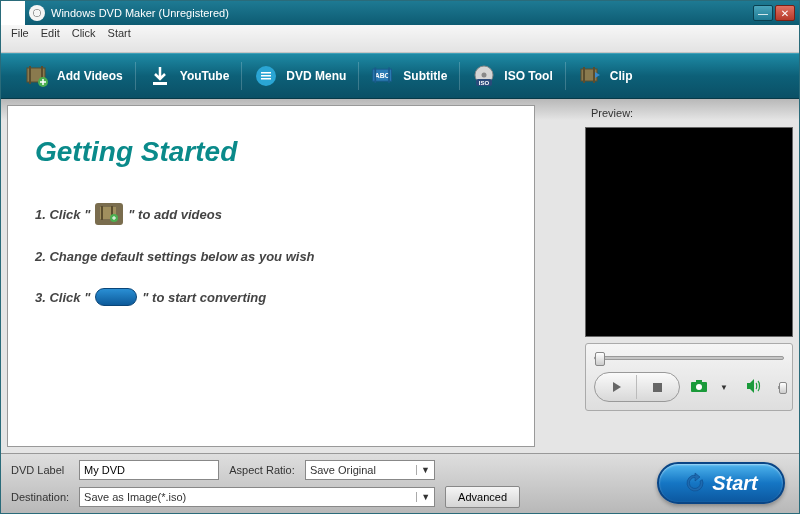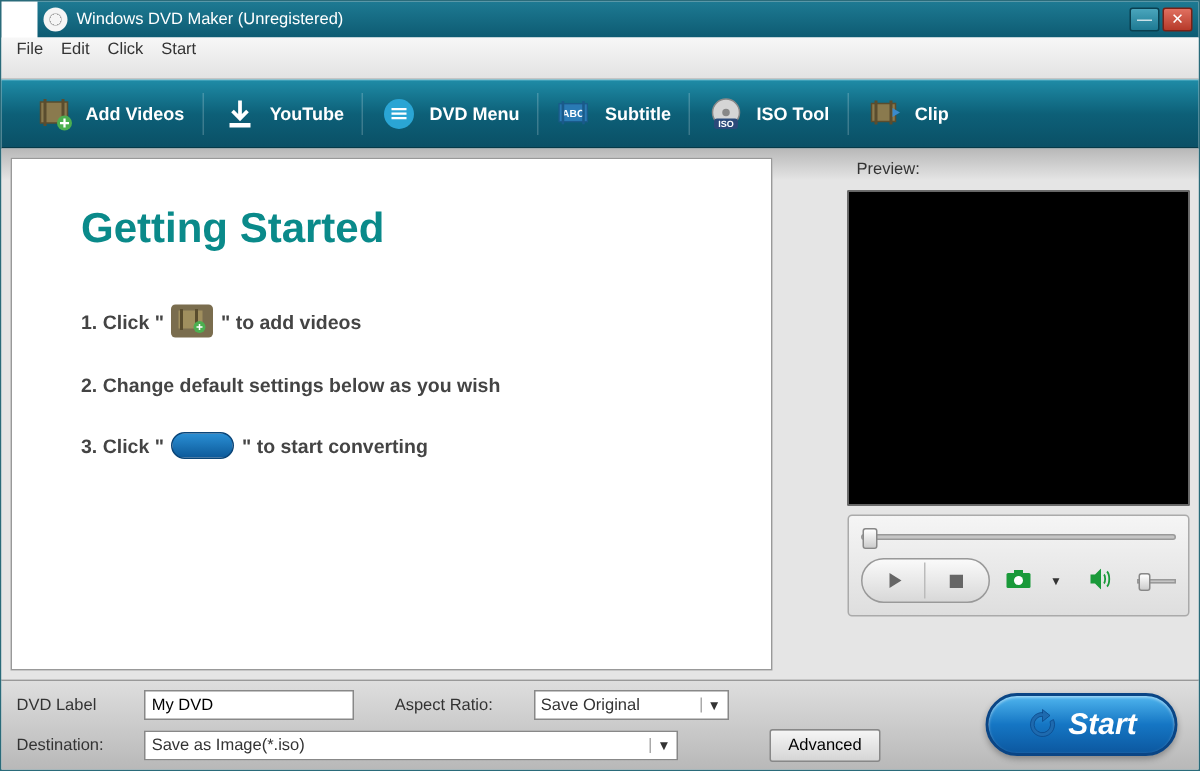--- a/index.html
+++ b/index.html
@@ -15,44 +15,44 @@
 
 .menubar { height: 28px; background: linear-gradient(to bottom,#f7f7f7,#e3e3e3); border-bottom:1px solid #c5c5c5; display:flex; align-items:flex-start; font-size:11px; color:#333; padding:0 4px; gap:0;}
 .menubar span { padding:2px 6px; cursor:pointer; }
 
 .toolbar { height: 46px; background: linear-gradient(to bottom,#1e8aa5 0%,#0d6078 50%,#0a5066 100%); border-top:1px solid #3fa0b8; border-bottom:1px solid #073a48; display:flex; align-items:center; padding:0 14px; gap:0; }
 .tool-btn { display:flex; align-items:center; gap:8px; padding:4px 10px; color:#fff; font-size:12px; font-weight:bold; cursor:pointer; border-radius:3px; }
 .tool-icon { width:24px; height:24px; display:inline-flex; align-items:center; justify-content:center; }
 .tool-sep { width:1px; height:28px; background:rgba(255,255,255,0.2); margin:0 2px; }
 
 .content { flex:1; display:flex; gap:6px; padding:6px; background:linear-gradient(to bottom,#b8b8b8 0%,#e5e5e5 6%,#e5e5e5 100%); }
-.main-panel { flex:1; background:#fff; border:1px solid #999; padding:30px 46px; }
+.main-panel { flex:1; background:#fff; border:1px solid #999; padding:30px 27px;font-style:italic; }
 .main-panel h1 { color:#0a8a8a; font-size:28px; font-weight:bold; margin-bottom:35px; }
 .main-panel .step { color:#444; font-size:13px; font-weight:bold; margin:24px 0; display:flex; align-items:center; gap:2px; }
 .main-panel .step .inline-icon { width:28px; height:22px; margin:0 3px; display:inline-flex; align-items:center; justify-content:center; background:#7a6d4e; border-radius:3px; }
 .main-panel .step .inline-btn { width:42px; height:18px; margin:0 3px; background:linear-gradient(to bottom,#2a8fd4,#0d5a9a); border-radius:9px; border:1px solid #0a4578; }
 
-.right-col { width:228px; display:flex; flex-direction:column; gap:6px;margin-left:44px; }
+.right-col { width:208px; display:flex; flex-direction:column; gap:6px;margin-left:44px; }
 .preview-label { font-size:11px; color:#333; padding:2px 6px; }
 .preview-box { height:210px; background:#000; border:1px solid #666; }
 .controls { background:linear-gradient(to bottom,#f5f5f5,#dedede); border:1px solid #aaa; border-radius:3px; padding:8px; }
 .seek-track { height:4px; background:#c5c5c5; border:1px solid #999; border-radius:2px; position:relative; margin:4px 0 12px 0;}
 .seek-thumb { position:absolute; left:0; top:-5px; width:10px; height:14px; background:linear-gradient(to bottom,#fff,#ccc); border:1px solid #888; border-radius:2px; }
 .play-row { display:flex; align-items:center; gap:10px; }
 .play-group { display:flex; background:linear-gradient(to bottom,#fafafa,#d8d8d8); border:1px solid #999; border-radius:16px; padding:2px; }
 .play-group button { width:40px; height:24px; border:none; background:transparent; cursor:pointer; display:flex; align-items:center; justify-content:center; }
 .play-group button:first-child { border-right:1px solid #bbb; }
 .cam-icon { color:#1a9a3a; font-size:14px; }
 .vol-icon { color:#1a9a3a; font-size:14px; }
 .vol-track { flex:1; height:3px; background:#c5c5c5; border:1px solid #999; margin-left:6px; position:relative; }
 .vol-thumb { position:absolute; left:0; top:-5px; width:8px; height:12px; background:linear-gradient(to bottom,#fff,#ccc); border:1px solid #888; border-radius:2px; }
 .dropdown-arrow { font-size:8px; color:#333; margin-left:2px; }
 
 .bottom { height:60px; background:linear-gradient(to bottom,#dedede,#b8b8b8); border-top:1px solid #999; display:flex; align-items:center; padding:0 10px; position:relative; }
-.form-col { display:grid; grid-template-columns:auto auto auto auto auto auto; gap:6px 27px; align-items:center; font-size:11px; color:#333; }
+.form-col { display:grid; grid-template-columns:auto auto auto auto auto auto; gap:6px 10px; align-items:center; font-size:11px; color:#333; }
 .text-input { height:20px; border:1px solid #888; background:#fff; padding:0 4px; font-size:11px; }
 .combo { height:20px; border:1px solid #888; background:#fff; display:flex; align-items:center; justify-content:space-between; padding:0 4px; font-size:11px; cursor:pointer; }
 .combo .arrow { border-left:1px solid #aaa; padding-left:4px; font-size:9px; }
 .adv-btn { height:22px; padding:0 12px; background:linear-gradient(to bottom,#f5f5f5,#d5d5d5); border:1px solid #888; border-radius:2px; font-size:11px; cursor:pointer; }
 .start-btn { position:absolute; right:14px; top:8px; width:128px; height:42px; background:linear-gradient(to bottom,#4fb5ee 0%,#1576c4 50%,#0c58a0 100%); border:2px solid #0a4585; border-radius:22px; display:flex; align-items:center; justify-content:center; gap:6px; color:#fff; font-size:20px; font-weight:bold; font-style:italic; cursor:pointer; box-shadow:0 2px 4px rgba(0,0,0,0.3), inset 0 1px 2px rgba(255,255,255,0.5); }
 .start-btn .refresh-icon { width:22px; height:22px; }
 </style>
 </head>
 <body>
 

